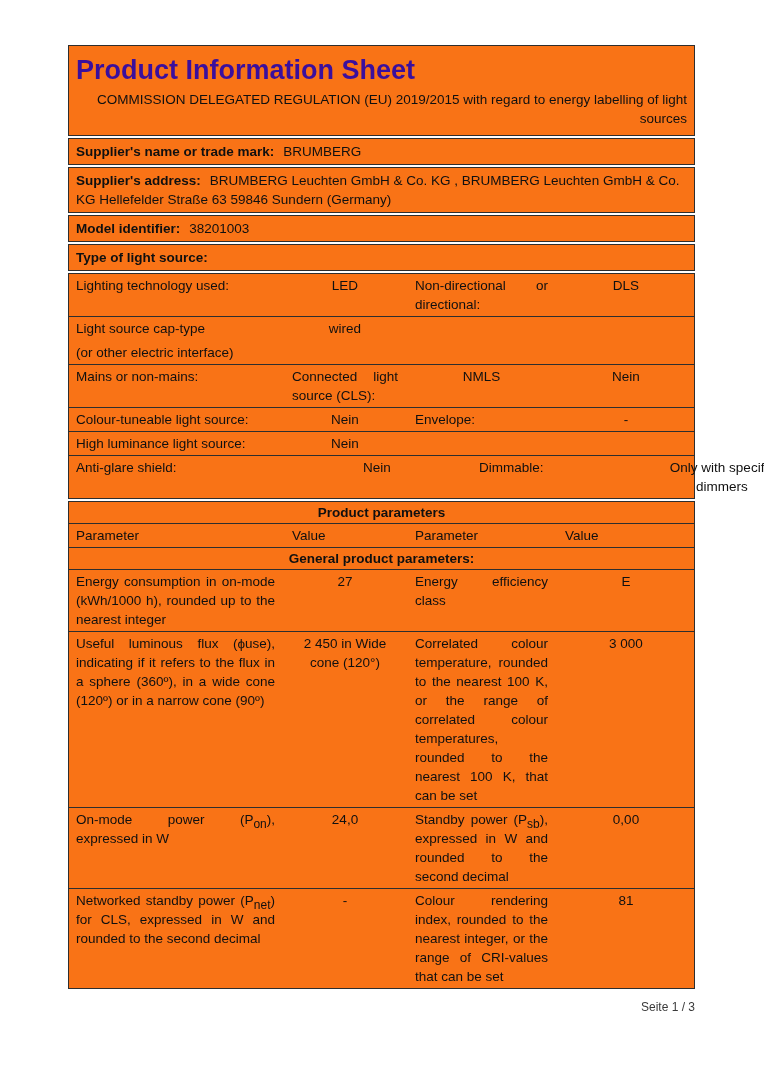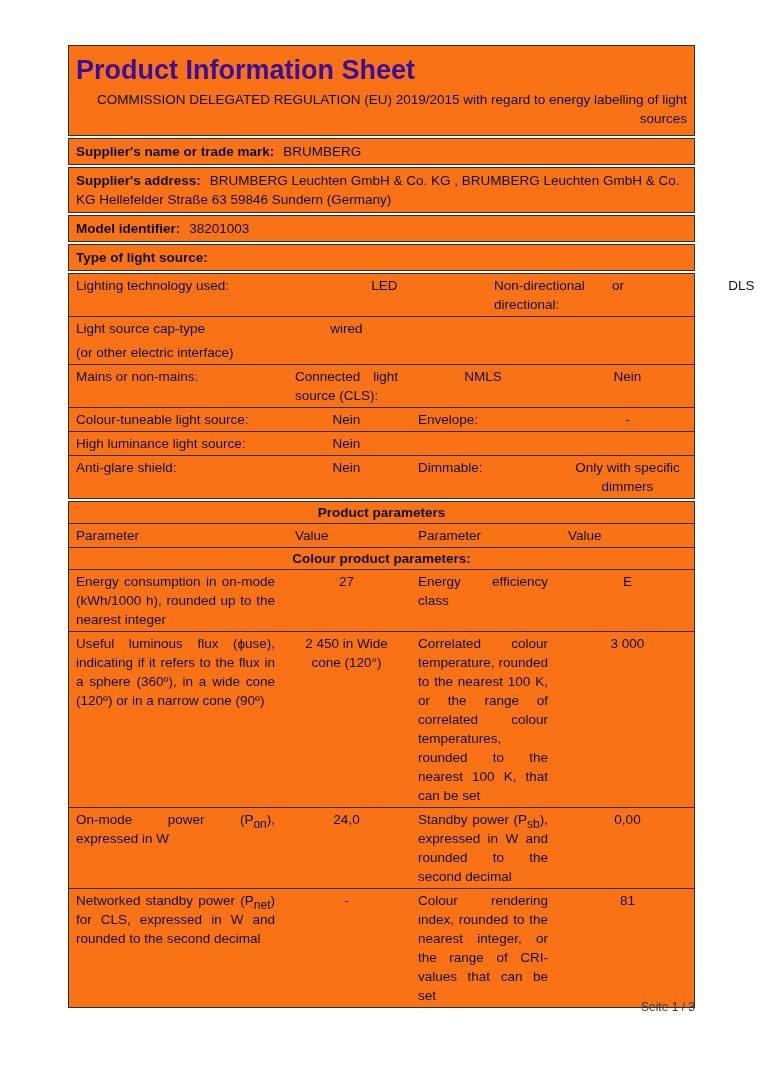--- a/index.html
+++ b/index.html
@@ -15,21 +15,21 @@
   .page { position: absolute; left: 68px; top: 45px; width: 627px; }
   .sect { border: 1px solid #2e2e2e; margin-bottom: 2px; background: #f97316; }
   .pad { padding: 3px 7px; }
   .lbl { font-weight: bold; }
   .val { padding-left: 9px; }
   .doc-title { font-size: 27px; line-height: 30px; font-weight: bold; padding: 9px 7px 3px 7px; }
   .doc-subtitle { padding: 2px 7px 7px 7px; text-align: right; }
   .grid { display: grid; grid-template-columns: 213px 123px 150px 139px; }
   .row + .row { border-top: 1px solid #2e2e2e; }
   .cell { padding: 2px 7px; min-height: 21px; }
-  .grid > .cell + .cell { border-left: 6px solid #f97316; }
+  .grid > .cell + .cell { border-left: 3px solid #f97316; }
   .center { text-align: center; }
   .just { text-align: justify; }
   .span-row { padding: 1px 7px; text-align: center; font-weight: bold; }
   .note { margin-top: 5px; }
   sub { font-size: 12px; line-height: 0; }
   .footer {
     position: absolute; left: 68px; top: 1000px; width: 627px;
     text-align: right; font-size: 12px; line-height: 14px; color: #3a3a3a;
   }
 </style>
@@ -62,21 +62,21 @@
   </div>
 
   <div class="sect">
     <p class="pad">
       <span class="lbl">Type of light source:</span>
     </p>
   </div>
 
   <div class="sect">
 
-    <div class="grid row" style="min-height:40px;gap:38px;">
+    <div class="grid row" style="min-height:40px;">
       <div class="cell">Lighting technology used:</div>
       <div class="cell center">LED</div>
       <div class="cell just">Non-directional or directional:</div>
       <div class="cell center">DLS</div>
     </div>
 
     <div class="grid row" style="min-height:44px;">
       <div class="cell">
         <div>Light source cap-type</div>
         <div class="note">(or other electric interface)</div>
@@ -100,41 +100,41 @@
       <div class="cell center">-</div>
     </div>
 
     <div class="grid row">
       <div class="cell">High luminance light source:</div>
       <div class="cell center">Nein</div>
       <div class="cell"></div>
       <div class="cell center"></div>
     </div>
 
-    <div class="grid row" style="min-height:41px;">
+    <div class="grid row" style="min-height:41px;gap:32px;">
       <div class="cell">Anti-glare shield:</div>
       <div class="cell center">Nein</div>
       <div class="cell">Dimmable:</div>
       <div class="cell center">Only with specific dimmers</div>
     </div>
 
   </div>
 
   <div class="sect">
 
     <div class="row span-row">Product parameters</div>
 
     <div class="grid row">
       <div class="cell">Parameter</div>
       <div class="cell">Value</div>
       <div class="cell">Parameter</div>
       <div class="cell">Value</div>
     </div>
 
-    <div class="row span-row">Colour product parameters:</div>
+    <div class="row span-row">General product parameters:</div>
 
     <div class="grid row">
       <div class="cell just">Energy consumption in on-mode (kWh/1000 h), rounded up to the nearest integer</div>
       <div class="cell center">27</div>
       <div class="cell just">Energy efficiency class</div>
       <div class="cell center">E</div>
     </div>
 
     <div class="grid row">
       <div class="cell just">Useful luminous flux (ϕuse), indicating if it refers to the flux in a sphere (360º), in a wide cone (120º) or in a narrow cone (90º)</div>

